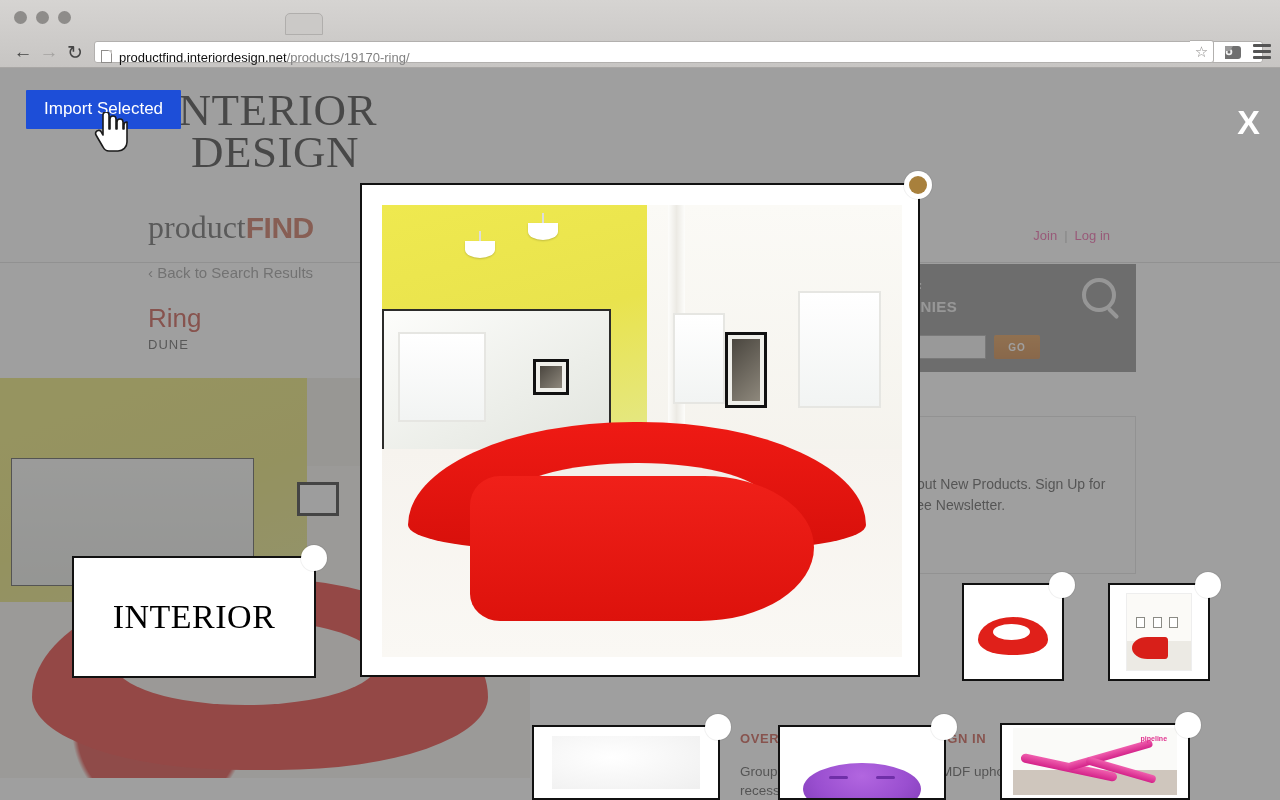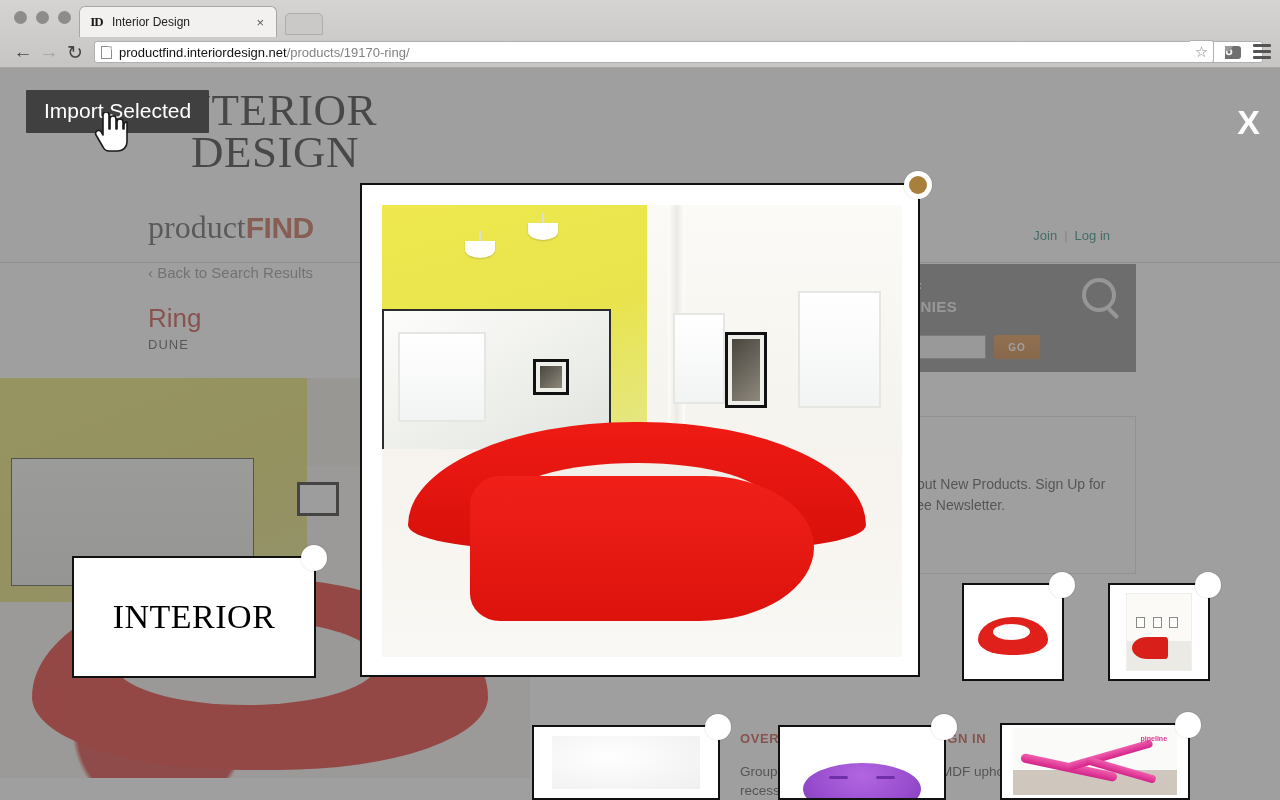--- a/index.html
+++ b/index.html
@@ -46,21 +46,21 @@
 
   .omnibar { position: relative; height: 30px; display: flex; align-items: center; padding: 0 10px; }
   .navbtn {
     width: 26px; height: 26px; display: flex; align-items: center; justify-content: center;
     font-size: 19px; color: #444; cursor: pointer; flex: none;
   }
   .navbtn.disabled { color: #a4a2a0; }
   .urlbox {
     flex: 1; height: 22px; margin: 0 7px 0 6px;
     background: #fff; border: 1px solid #b2b0ae; border-radius: 3px;
-    display: flex; align-items: center; padding: 0 6px;
+    display: flex; align-items: flex-start; padding: 8px 6px;
   }
   .page-icon {
     width: 11px; height: 13px; border: 1px solid #8f8d8b; background: #fff;
     margin-right: 7px; position: relative; flex: none;
   }
   .page-icon:after {
     content: ""; position: absolute; top: -1px; right: -1px;
     border-left: 4px solid transparent; border-top: 4px solid #c9c7c5;
   }
   .url { font-size: 13px; color: #111; white-space: nowrap; overflow: hidden; }
@@ -101,21 +101,21 @@
   }
   .pf-logo {
     position: absolute; top: 16px; left: 148px;
     font-family: "Liberation Serif", serif; font-size: 32px; color: #4a4a4a;
   }
   .pf-logo b { font-family: "Liberation Sans", sans-serif; color: #c0563a; font-size: 30px; letter-spacing: -0.5px; }
   .account-links {
     position: absolute; top: 35px; right: 170px;
     font-size: 13px; color: #6b6b6b;
   }
-  .account-links a { color: #0f766e; text-decoration: none; cursor: pointer; }
+  .account-links a { color: #ec4899; text-decoration: none; cursor: pointer; }
   .account-links .sep { color: #bbb; margin: 0 7px; }
 
   .content { position: absolute; top: 196px; left: 0; width: 1280px; height: 536px; background: #fff; }
   .col-left { position: absolute; left: 148px; top: 0; width: 570px; }
   .back-link { font-size: 15px; color: #8a8a8a; cursor: pointer; margin-bottom: 24px; display: block; }
   .prod-title { font-size: 26px; color: #c0392b; font-weight: normal; line-height: 1; }
   .prod-brand { font-size: 13px; color: #444; letter-spacing: 1px; margin-top: 6px; }
 
   .hero-photo {
     position: absolute; left: 0; top: 114px; width: 530px; height: 400px;
@@ -198,22 +198,22 @@
 
   
   .overlay {
     position: absolute; top: 68px; left: 0; width: 1280px; height: 732px;
     background: rgba(100,100,100,0.62); z-index: 100;
   }
 
   
   .import-btn {
     position: absolute; top: 90px; left: 26px; z-index: 210;
-    background: #404040; color: #fff;
-    font-size: 21px; padding: 9px 18px 10px;
+    background: #1d4ed8; color: #fff;
+    font-size: 17px; padding: 9px 18px 10px;
     border: none; cursor: pointer; border-radius: 1px;
     font-family: "Liberation Sans", sans-serif;
   }
   .close-x {
     position: absolute; top: 105px; right: 20px; z-index: 210;
     color: #fff; font-size: 34px; font-weight: bold; cursor: pointer;
     font-family: "Liberation Sans", sans-serif; line-height: 1;
   }
 
   .cursor { position: absolute; left: 94px; top: 112px; z-index: 230; pointer-events: none; }
@@ -345,25 +345,20 @@
 <body>
 
 <div id="root">
 
   <div class="browser-chrome">
     <div class="tabstrip">
       <div class="traffic">
         <i></i>
         <i></i>
         <i></i>
-      </div>
-      <div class="tab">
-        <span class="tab-favicon">ID</span>
-        <span class="tab-title">Interior Design</span>
-        <span class="tab-close">×</span>
       </div>
       <div class="tab-new"></div>
     </div>
     <div class="omnibar">
       <span class="navbtn">←</span>
       <span class="navbtn disabled">→</span>
       <span class="navbtn">↻</span>
       <div class="urlbox">
         <span class="page-icon"></span>
         <span class="url"><span>productfind.interiordesign.net</span><span class="dim">/products/19170-ring/</span></span>

